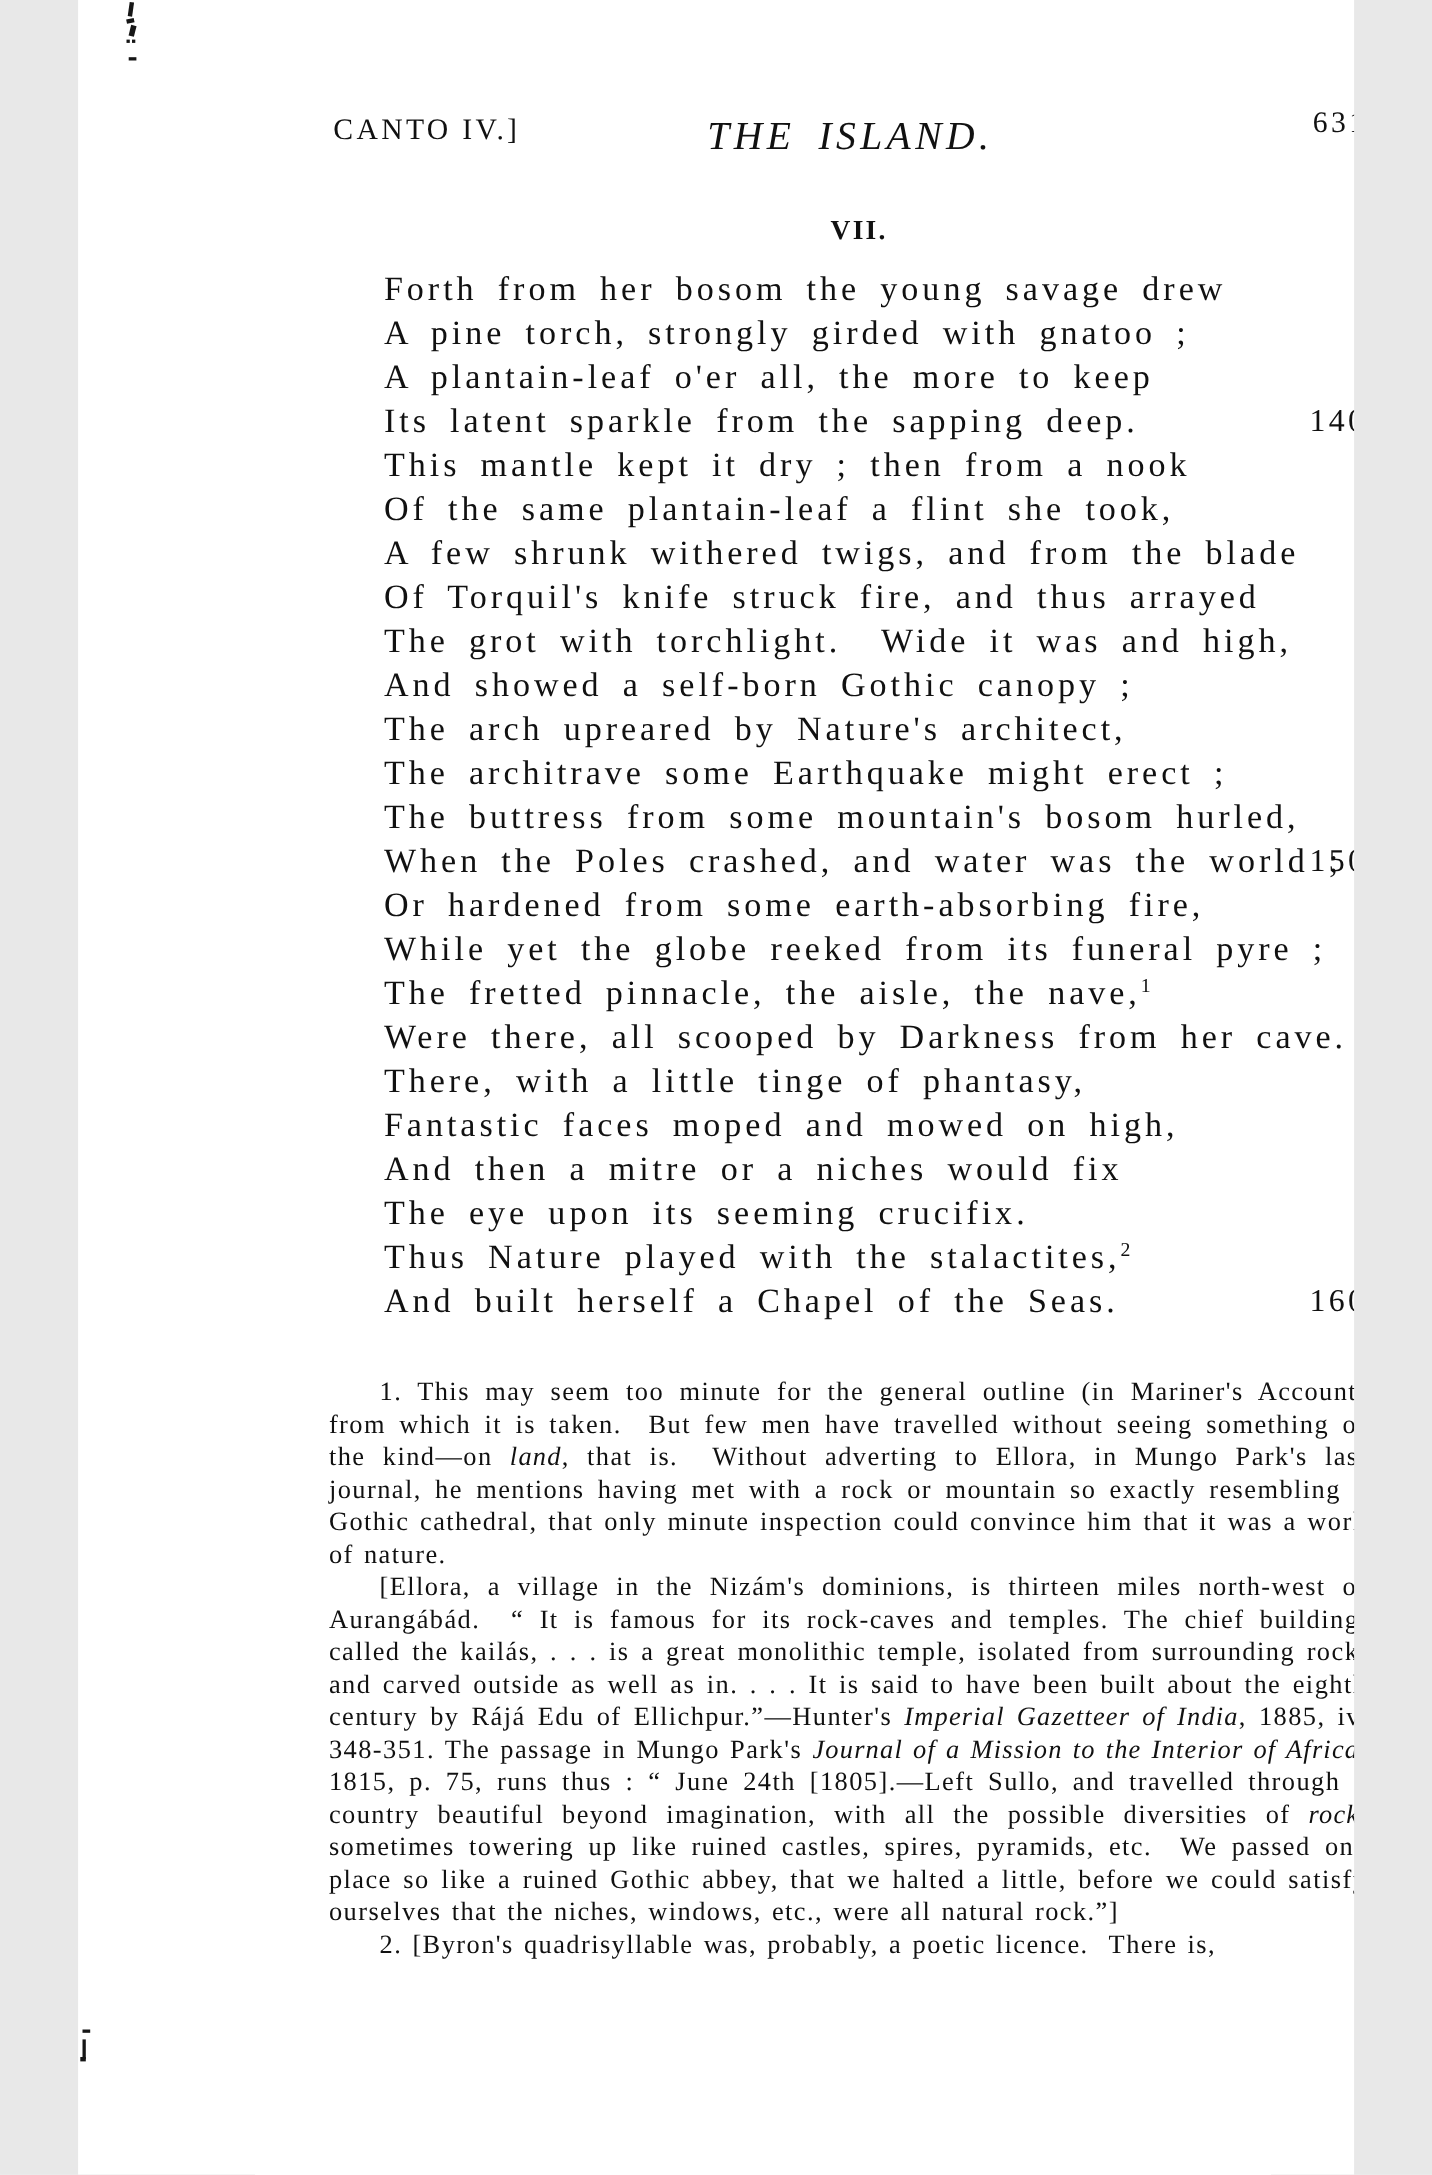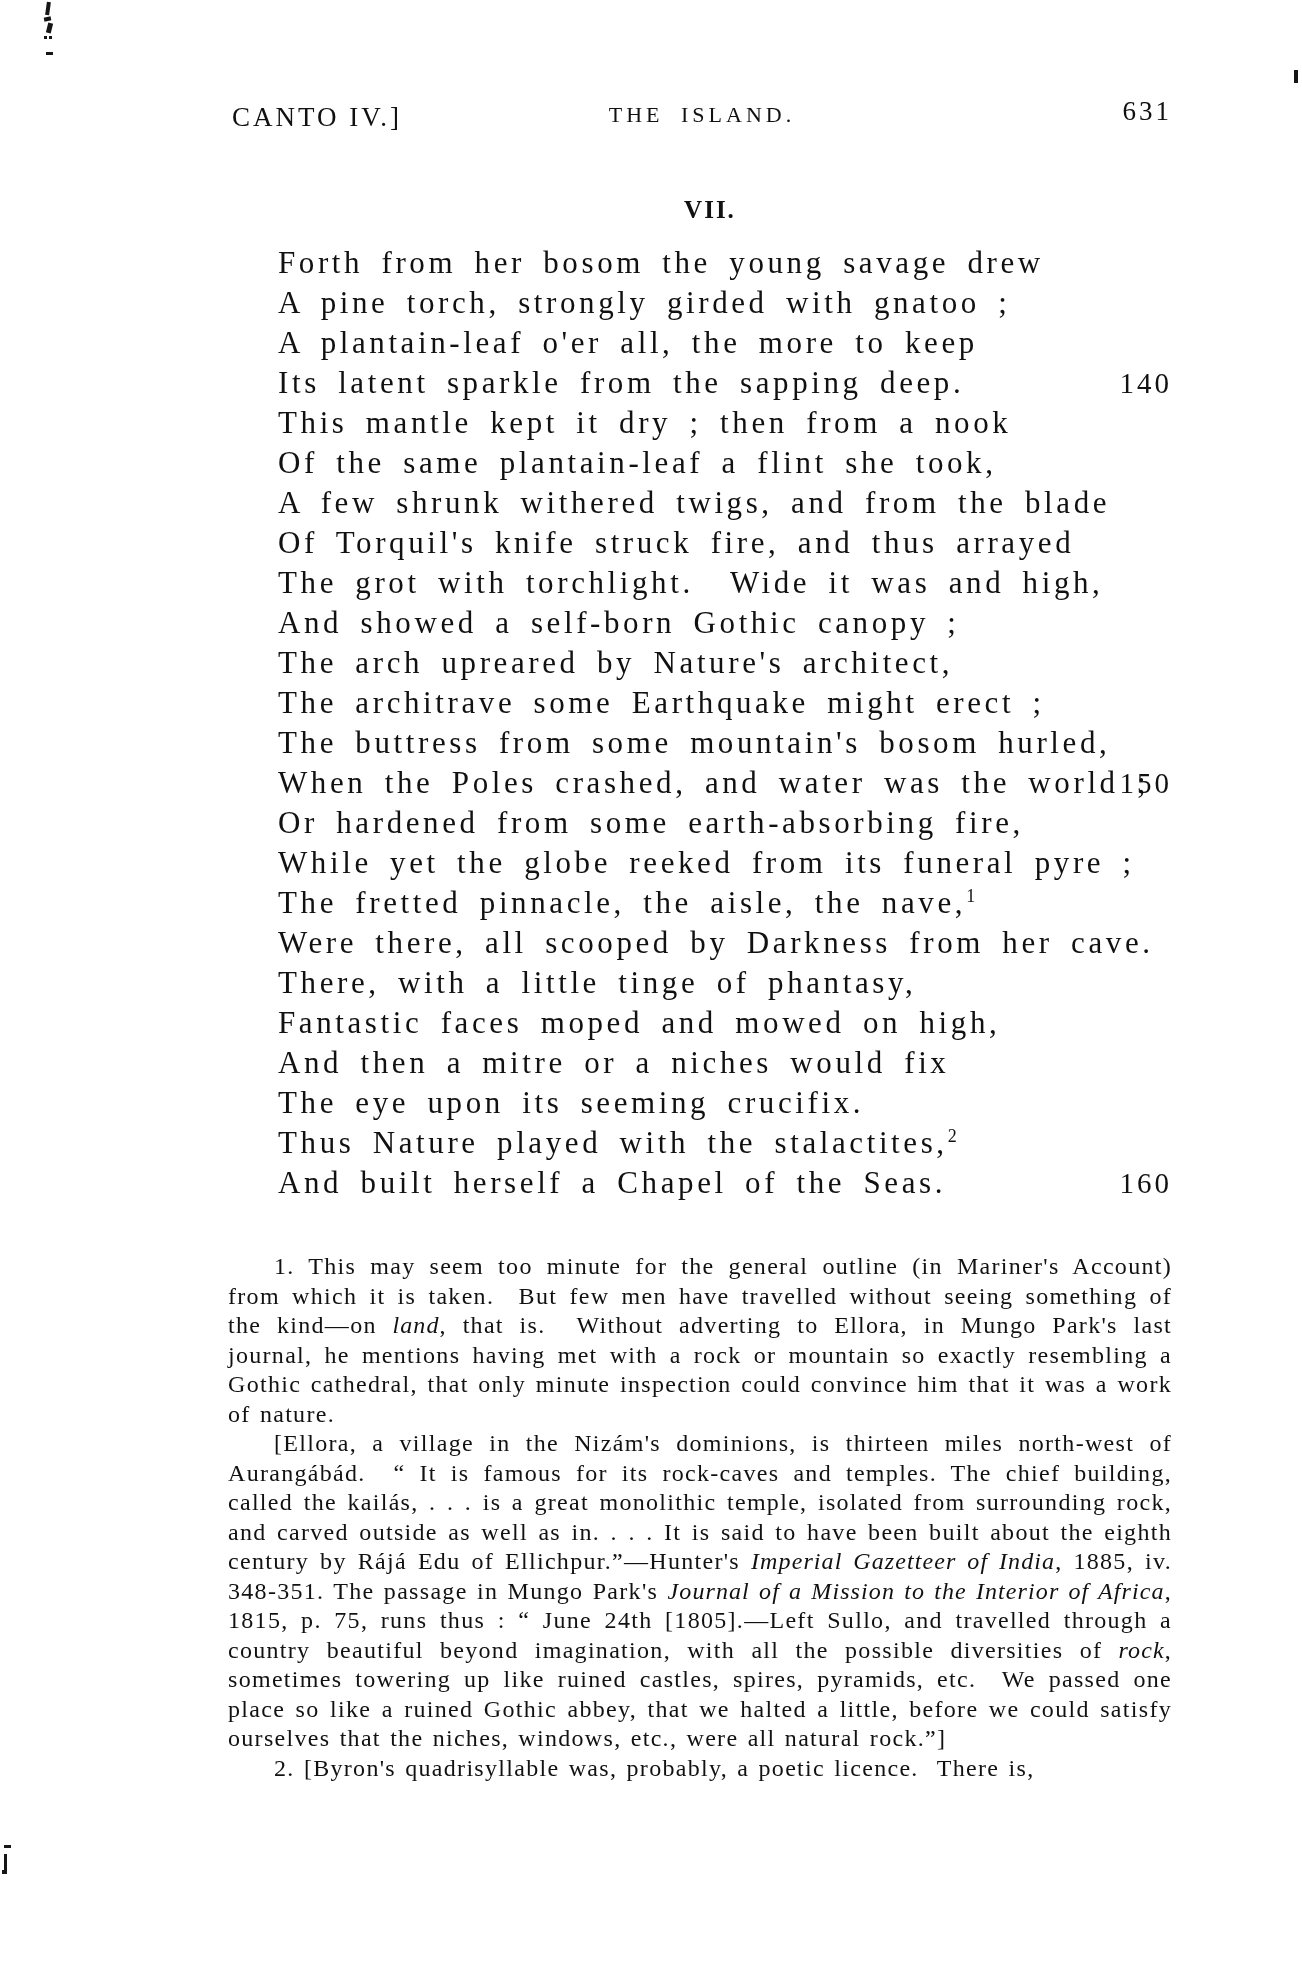--- a/index.html
+++ b/index.html
@@ -1,18 +1,18 @@
 <!DOCTYPE html>
 <html><head>
 <meta charset="utf-8">
 <style>
   html, body { margin: 0; padding: 0; background: #e8e8e8; }
   #page {
     position: relative;
-    width: 1302px;
+    width: 1160px;
     height: 1977px;
     margin: 0 auto;
     background: #ffffff;
     color: #111111;
     font-family: "Liberation Serif", "DejaVu Serif", serif;
     overflow: hidden;
   }
 
   
   .running-header {
@@ -26,24 +26,25 @@
     position: absolute;
     left: 0; top: 6px;
     font-size: 27px;
     letter-spacing: 3px;
     white-space: pre;
   }
   .hdr-title {
     position: absolute;
     left: 0; right: 0; top: 6px;
     text-align: center;
-    font-size: 22px;
+    font-size: 36px;
     letter-spacing: 4px;
     word-spacing: 8px;
     white-space: pre;
+    font-style: italic;
   }
   .hdr-page-num {
     position: absolute;
     right: 0; top: 0;
     font-size: 27px;
     letter-spacing: 3px;
   }
 
   
   .section-heading {

